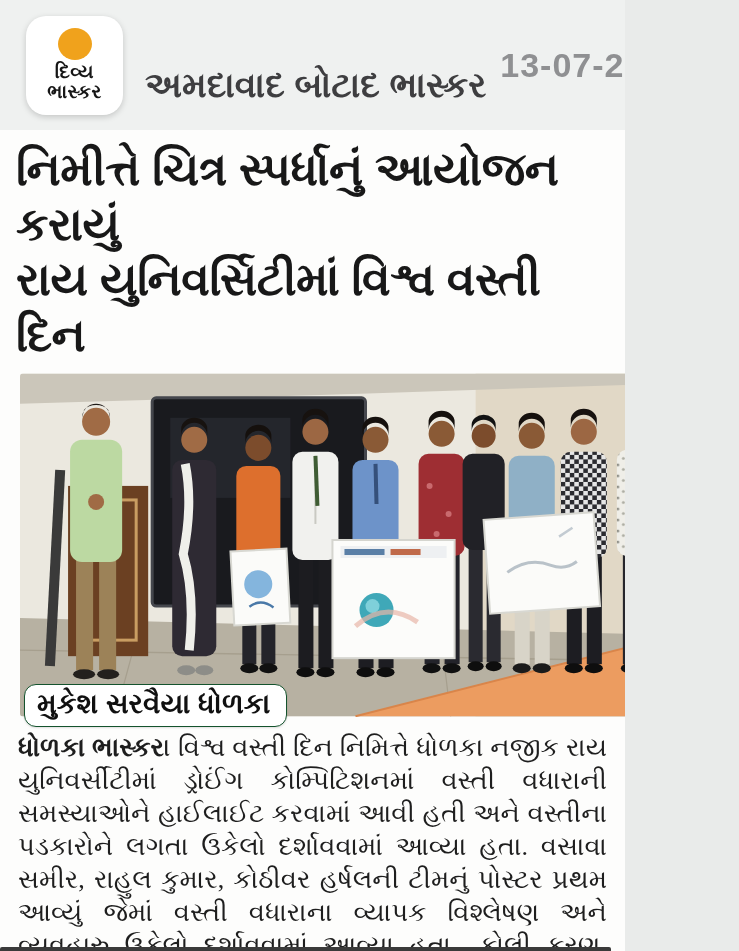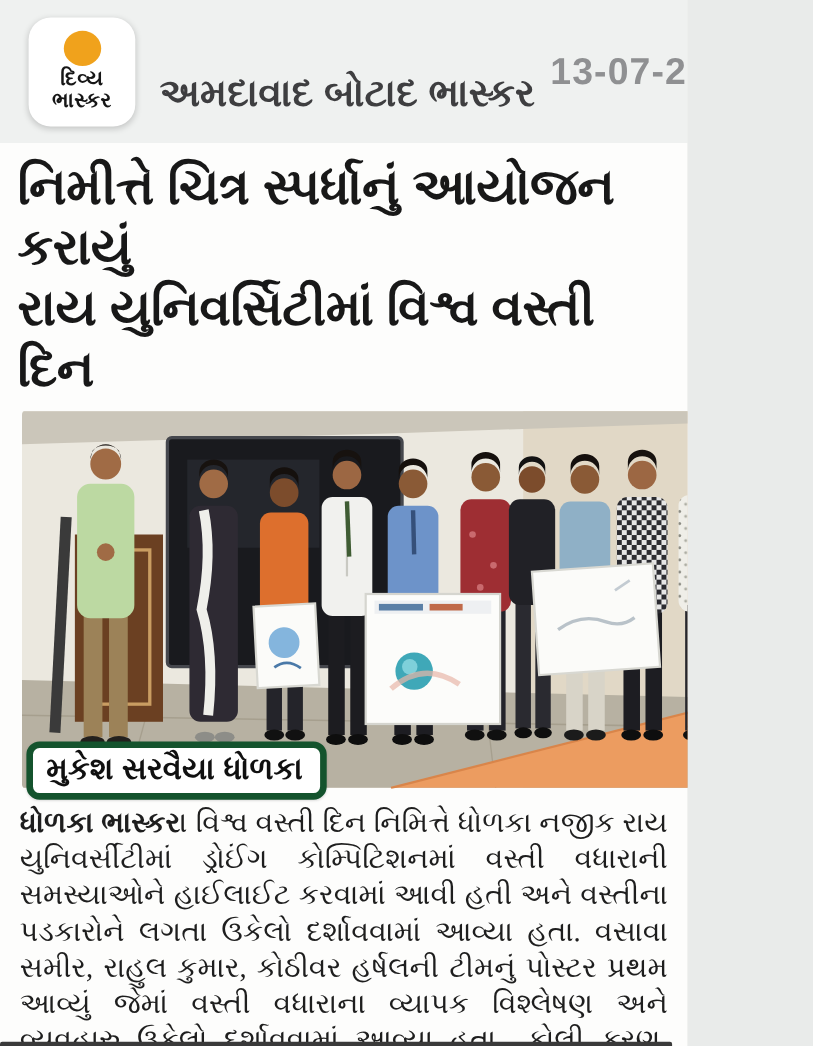--- a/index.html
+++ b/index.html
@@ -81,21 +81,21 @@
     width: 699px;
     height: 344px;
   }
   .photo-wrap svg { display: block; width: 699px; height: 344px; border-radius: 4px; }
   .photo-caption {
     position: absolute;
     left: 4px;
     bottom: -10px;
     background: #ffffff;
     border-radius: 12px;
-    border: 6px solid #14532d;
+    border: 1px solid #14532d;
     padding: 3px 16px 5px 12px;
     font-weight: bold;
     font-size: 28px;
     color: #101010;
     white-space: nowrap;
     box-shadow: 0 1px 2px rgba(0,0,0,0.12);
   }
   
   .article {
     font-family: "Liberation Serif", "DejaVu Serif", serif;

